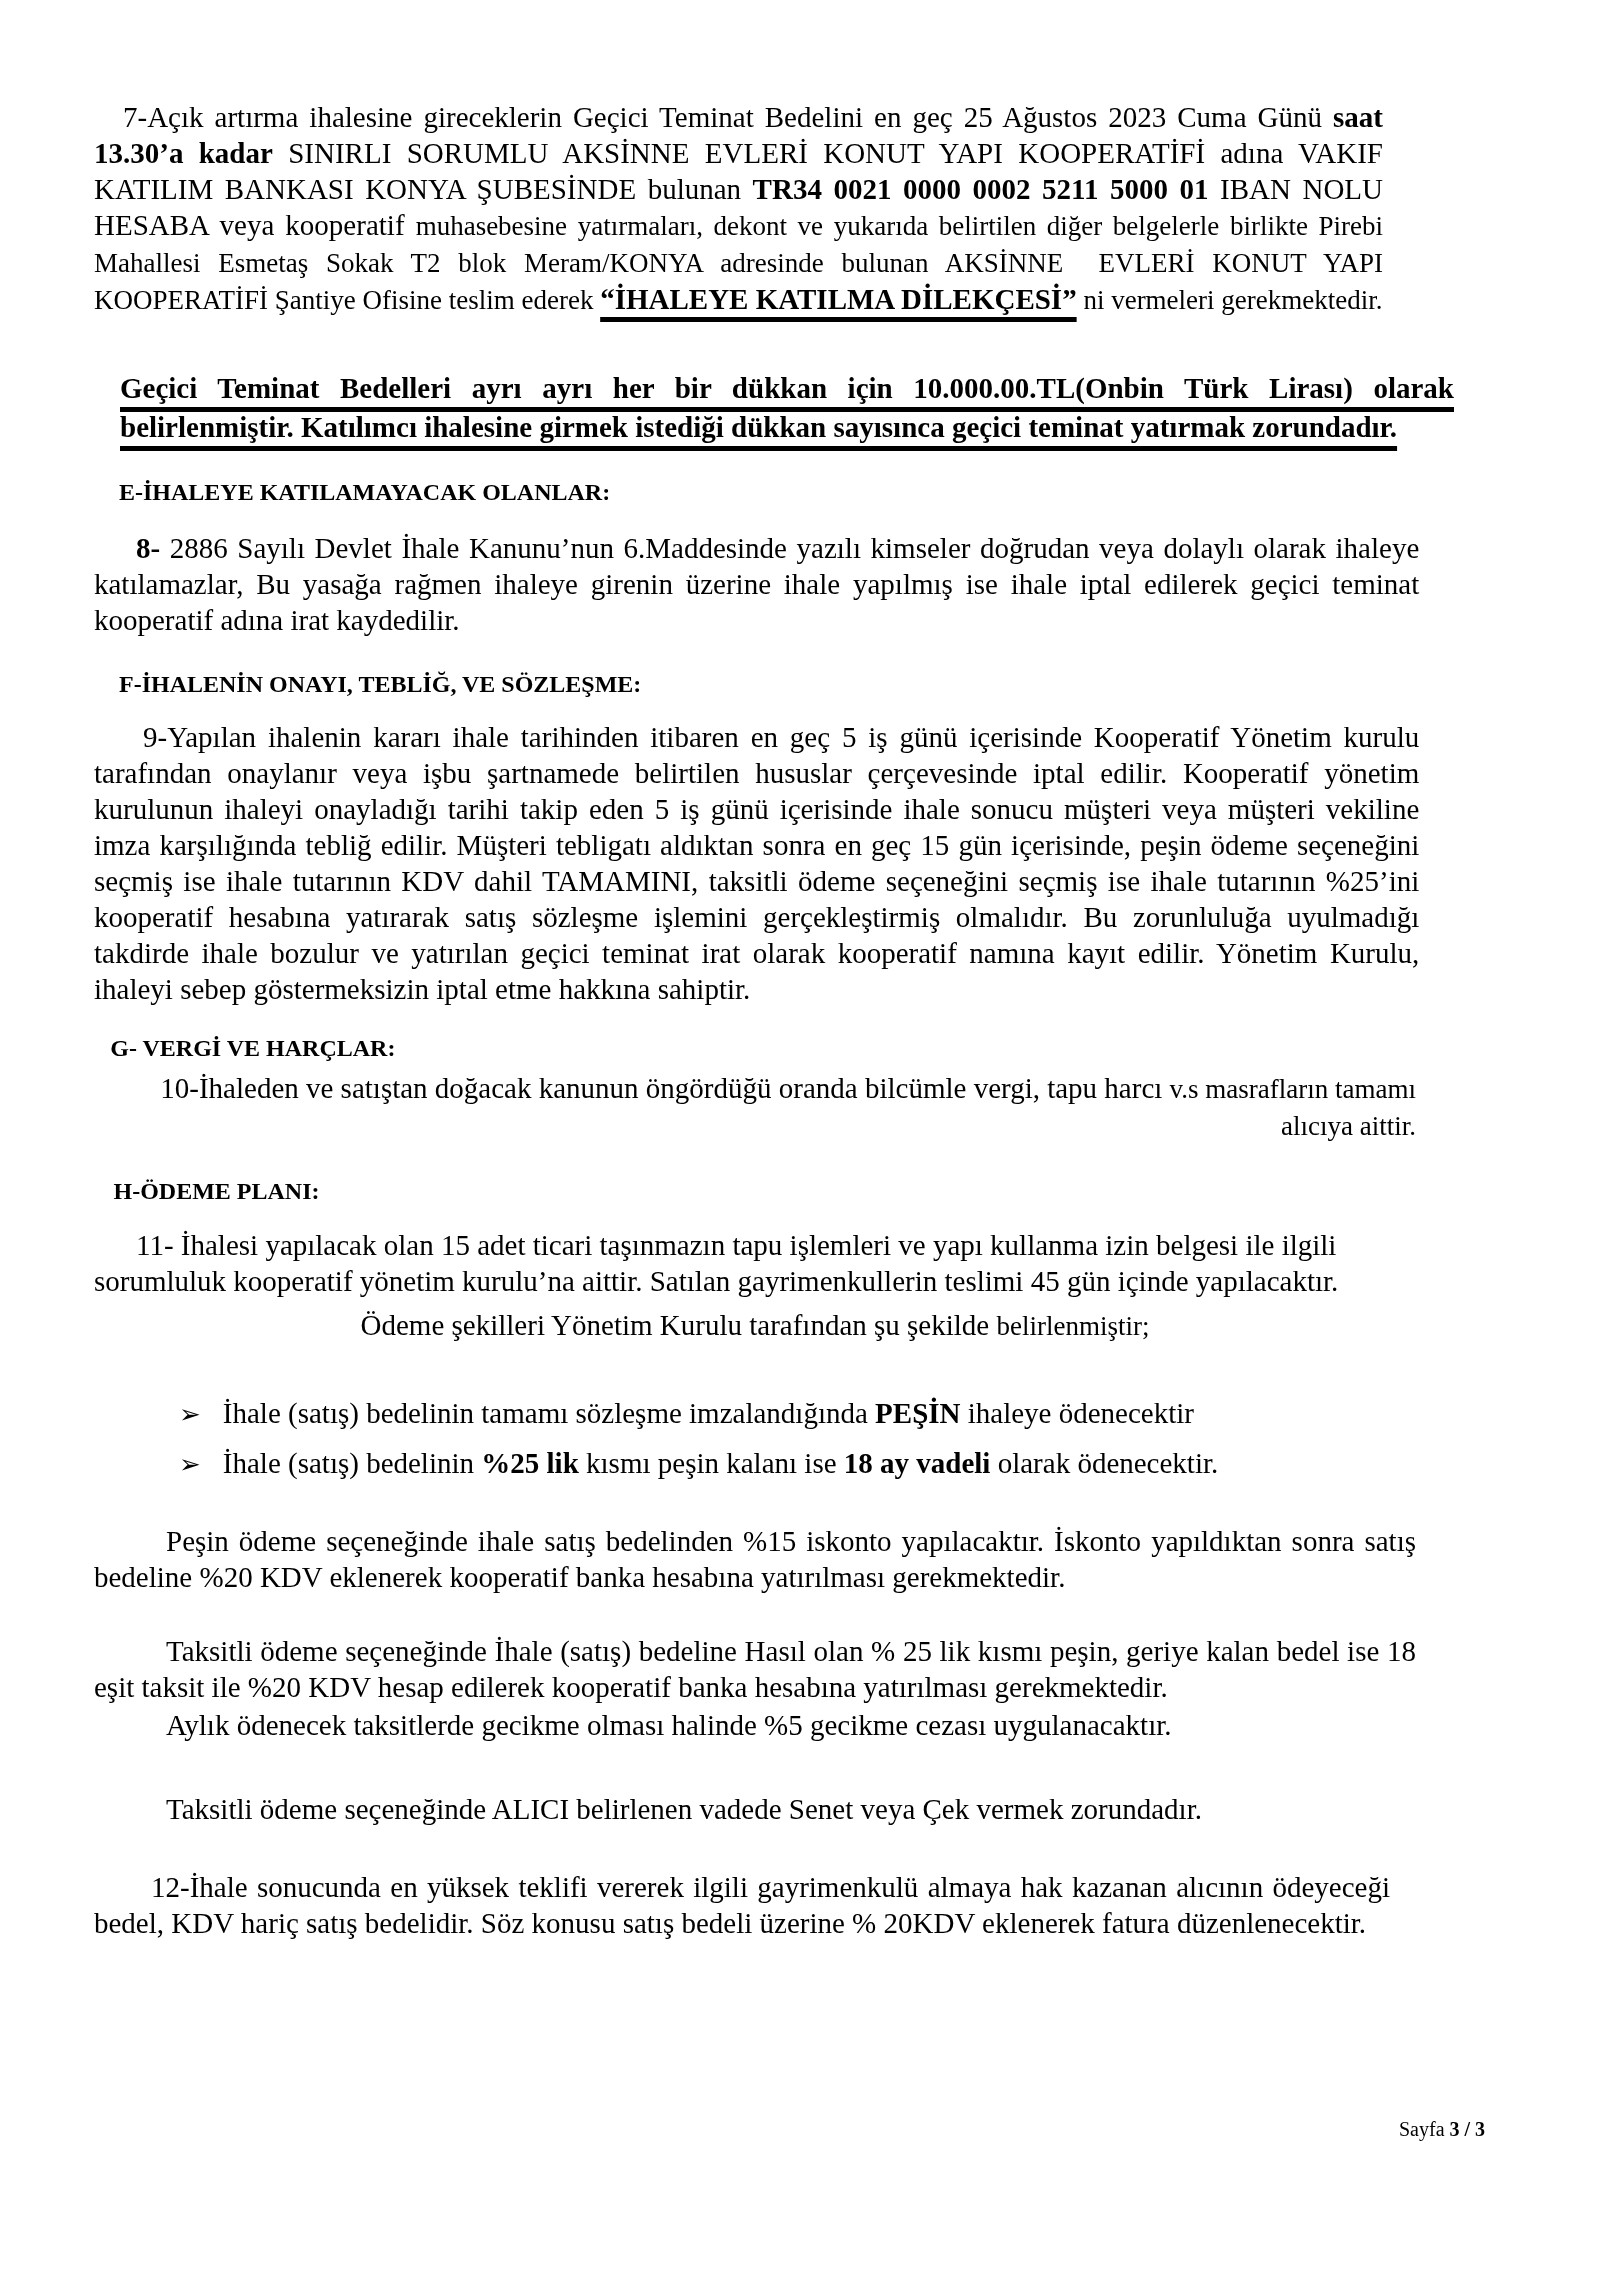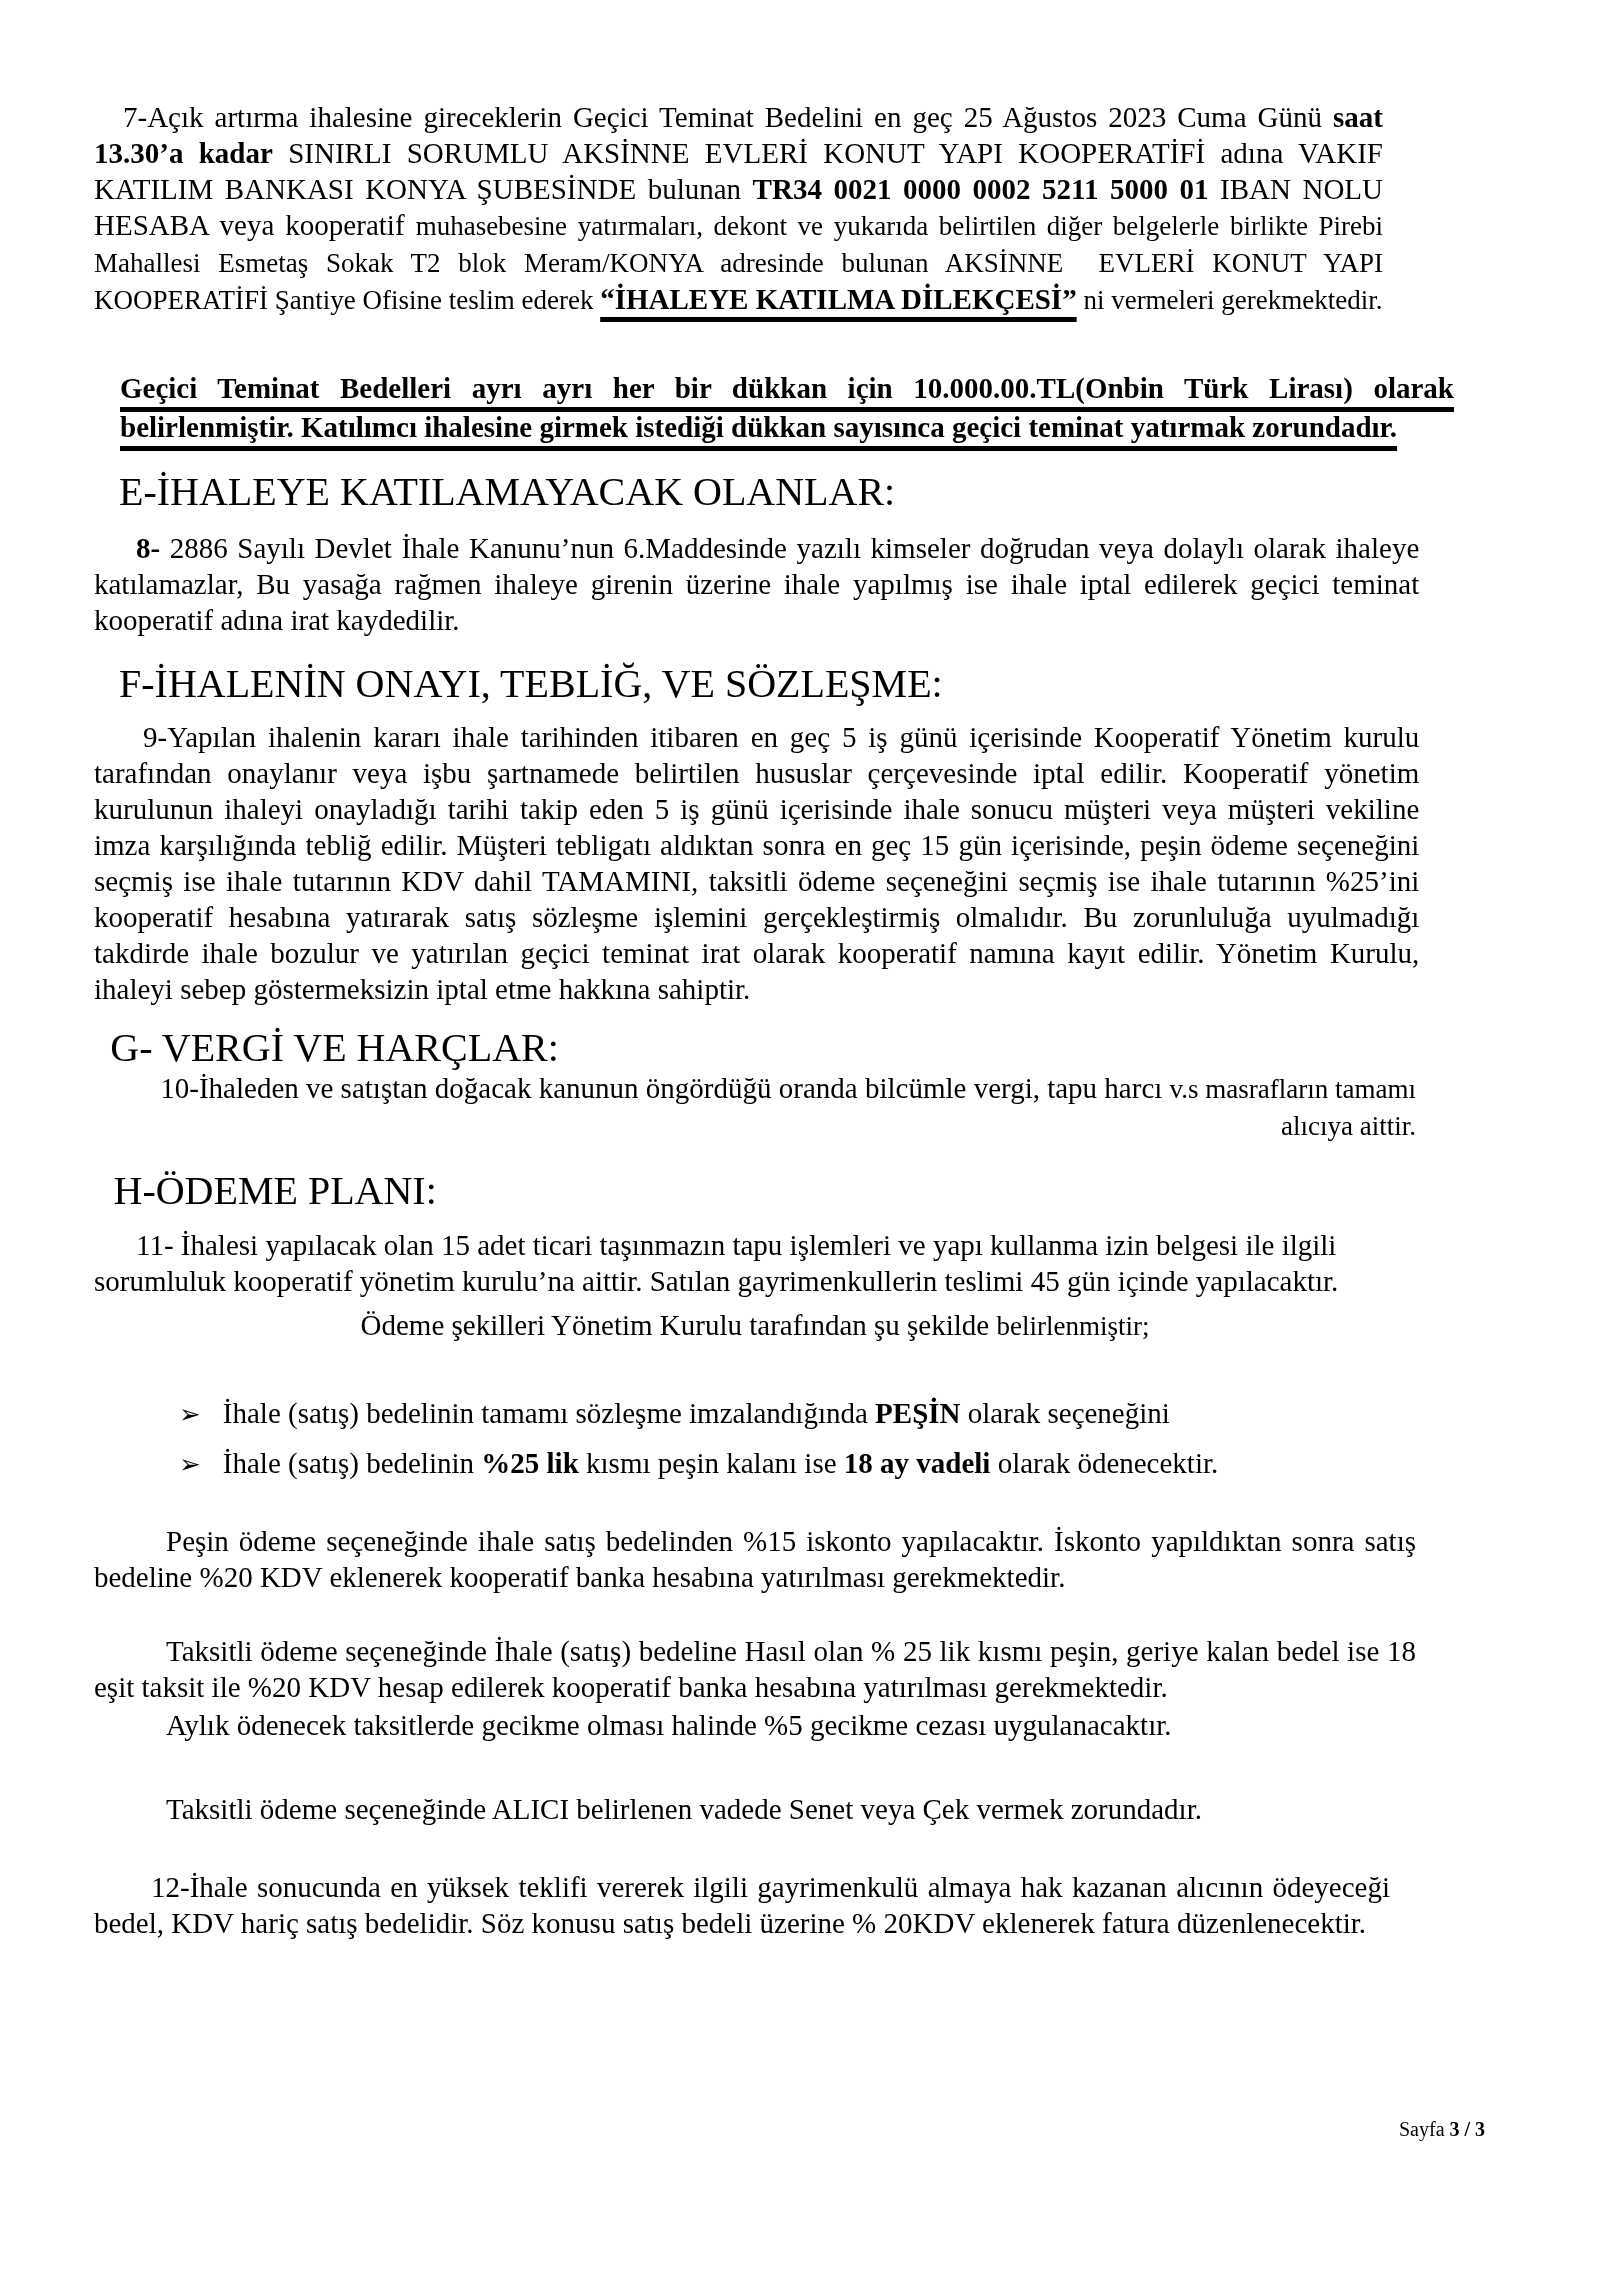--- a/index.html
+++ b/index.html
@@ -22,21 +22,21 @@
   .p7{text-align:justify;text-indent:29px;margin-right:33px;}
   .deposit{
     font-weight:bold;
     text-align:justify;
     margin:51px -38px 0 26px;
     text-decoration:underline;
     text-decoration-thickness:5.2px;
     text-underline-offset:8.5px;
     line-height:39px;
   }
-  .hd{font-weight:normal;font-size:40px;line-height:38px;text-indent:25px;}
+  .hd{font-weight:bold;font-size:24px;line-height:38px;text-indent:25px;}
   .hd-e{margin-top:26px;}
   .p8{margin-top:19px;text-align:justify;text-indent:42px;margin-right:-3.3px;}
   .hd-f{margin-top:27px;}
   .p9{margin-top:16.3px;text-align:justify;text-indent:49px;margin-right:-3.3px;}
   .hd-g{margin-top:22px;text-indent:16.3px;}
   .p10{margin-top:2.6px;text-align:right;text-indent:36px;}
   .hd-h{margin-top:28px;text-indent:19.5px;}
   .p11{margin-top:17.6px;text-align:left;text-indent:42px;}
   .odeme{margin-top:7.8px;text-align:center;}
   .bullets{margin:51px 0 0 0;padding:0 0 0 85px;list-style:none;}
@@ -81,21 +81,21 @@
 
     <p class="hd hd-h">H-ÖDEME PLANI:</p>
 
     <p class="p11">11- İhalesi yapılacak olan 15 adet ticari taşınmazın tapu işlemleri ve yapı kullanma izin belgesi ile ilgili sorumluluk kooperatif yönetim kurulu’na aittir. Satılan gayrimenkullerin teslimi 45 gün içinde yapılacaktır.</p>
 
     <p class="odeme"><span>Ödeme şekilleri Yönetim Kurulu tarafından şu şekilde </span><span class="sm">belirlenmiştir;</span></p>
 
     <ul class="bullets">
       <li>
         <span class="bullet-glyph">➢</span>
-        <span class="bullet-text"><span>İhale (satış) bedelinin tamamı sözleşme imzalandığında </span><span class="b">PEŞİN</span><span> olarak seçeneğini</span></span>
+        <span class="bullet-text"><span>İhale (satış) bedelinin tamamı sözleşme imzalandığında </span><span class="b">PEŞİN</span><span> ihaleye ödenecektir</span></span>
       </li>
       <li>
         <span class="bullet-glyph">➢</span>
         <span class="bullet-text"><span>İhale (satış) bedelinin </span><span class="b">%25 lik</span><span> kısmı peşin kalanı ise </span><span class="b">18 ay vadeli</span><span> olarak ödenecektir.</span></span>
       </li>
     </ul>
 
     <p class="pesin">Peşin ödeme seçeneğinde ihale satış bedelinden %15 iskonto yapılacaktır. İskonto yapıldıktan sonra satış bedeline %20 KDV eklenerek kooperatif banka hesabına yatırılması gerekmektedir.</p>
 
     <p class="taksit">Taksitli ödeme seçeneğinde İhale (satış) bedeline Hasıl olan % 25 lik kısmı peşin, geriye kalan bedel ise 18 eşit taksit ile %20 KDV hesap edilerek kooperatif banka hesabına yatırılması gerekmektedir.</p>

